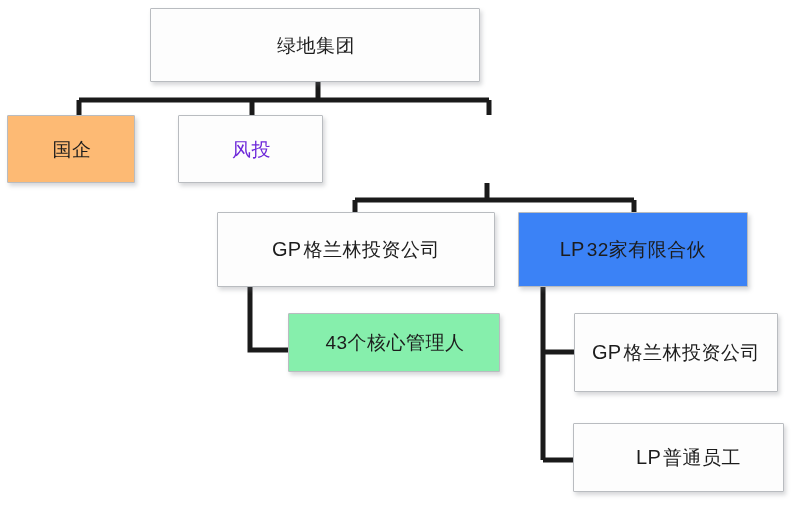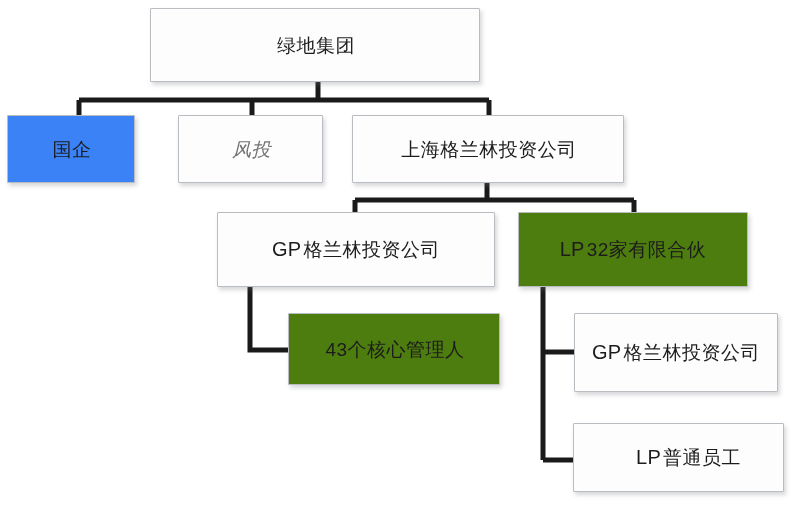--- a/index.html
+++ b/index.html
@@ -73,51 +73,46 @@
         <path d="M543,460 L573,460"></path>
       </g>
   </svg>
 
   <div class="node" style="left: 150px; top: 8px; width: 330px; height: 74px; background: rgb(253, 253, 253); border-color: rgb(185, 188, 192);">
     <span class="node-label" style="color: rgb(28, 28, 28);">
       <span class="lead"></span><span>绿地集团</span>
     </span>
   </div>
 
-  <div class="node" style="left: 7px; top: 115px; width: 128px; height: 68px; background: #3b82f6; border-color: rgb(185, 188, 192);">
+  <div class="node" style="left: 7px; top: 115px; width: 128px; height: 68px; background: #fdba74; border-color: rgb(185, 188, 192);">
     <span class="node-label" style="color: rgb(28, 28, 28);">
       <span class="lead"></span><span>国企</span>
     </span>
   </div>
 
   <div class="node" style="left: 178px; top: 115px; width: 145px; height: 68px; background: rgb(253, 253, 253); border-color: rgb(185, 188, 192);">
-    <span class="node-label" style="color: #737373; font-style: italic;">
+    <span class="node-label" style="color: #6d28d9;">
       <span class="lead"></span><span>风投</span>
     </span>
   </div>
 
-  <div class="node" style="left: 352px; top: 115px; width: 272px; height: 68px; background: rgb(253, 253, 253); border-color: rgb(185, 188, 192);">
-    <span class="node-label" style="color: rgb(28, 28, 28);">
-      <span class="lead"></span><span>上海格兰林投资公司</span>
-    </span>
-  </div>
 
   <div class="node" style="left: 217px; top: 212px; width: 278px; height: 75px; background: rgb(253, 253, 253); border-color: rgb(185, 188, 192);">
     <span class="node-label" style="color: rgb(28, 28, 28);">
       <span class="lead">GP</span><span>格兰林投资公司</span>
     </span>
   </div>
 
-  <div class="node" style="left: 518px; top: 212px; width: 230px; height: 75px; background: #4d7c0f; border-color: rgb(185, 188, 192);">
+  <div class="node" style="left: 518px; top: 212px; width: 230px; height: 75px; background: #3b82f6; border-color: rgb(185, 188, 192);">
     <span class="node-label" style="color: rgb(28, 28, 28);">
       <span class="lead">LP</span><span>32家有限合伙</span>
     </span>
   </div>
 
-  <div class="node" style="left: 288px; top: 313px; width: 212px; height: 72px; background: #4d7c0f; border-color: rgb(185, 188, 192);">
+  <div class="node" style="left: 288px; top: 313px; width: 212px; height: 59px; background: #86efac; border-color: rgb(185, 188, 192);">
     <span class="node-label" style="color: rgb(28, 28, 28);">
       <span class="lead"></span><span>43个核心管理人</span>
     </span>
   </div>
 
   <div class="node" style="left: 574px; top: 313px; width: 204px; height: 79px; background: rgb(253, 253, 253); border-color: rgb(185, 188, 192);">
     <span class="node-label" style="color: rgb(28, 28, 28);">
       <span class="lead">GP</span><span>格兰林投资公司</span>
     </span>
   </div>

